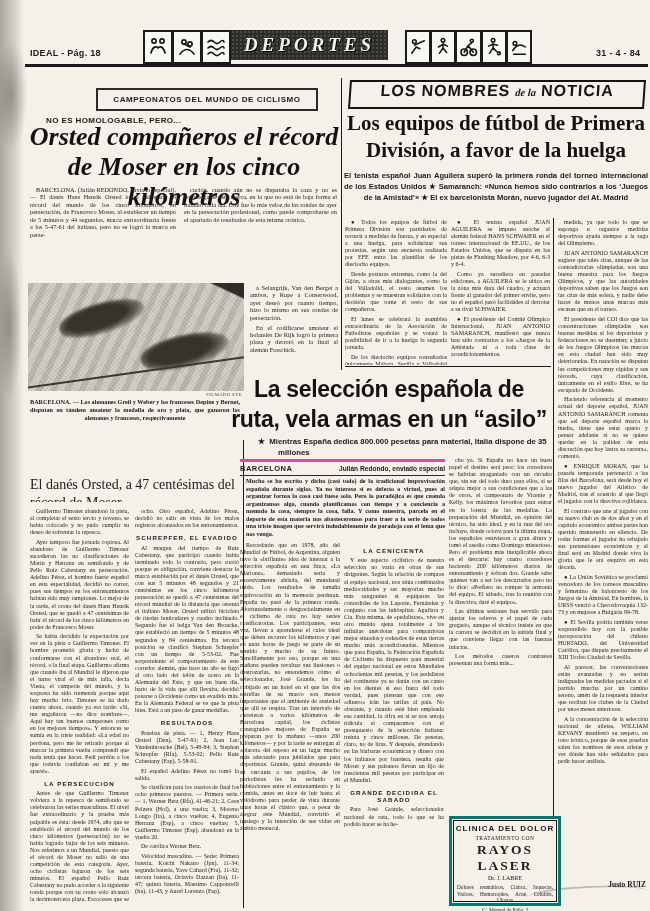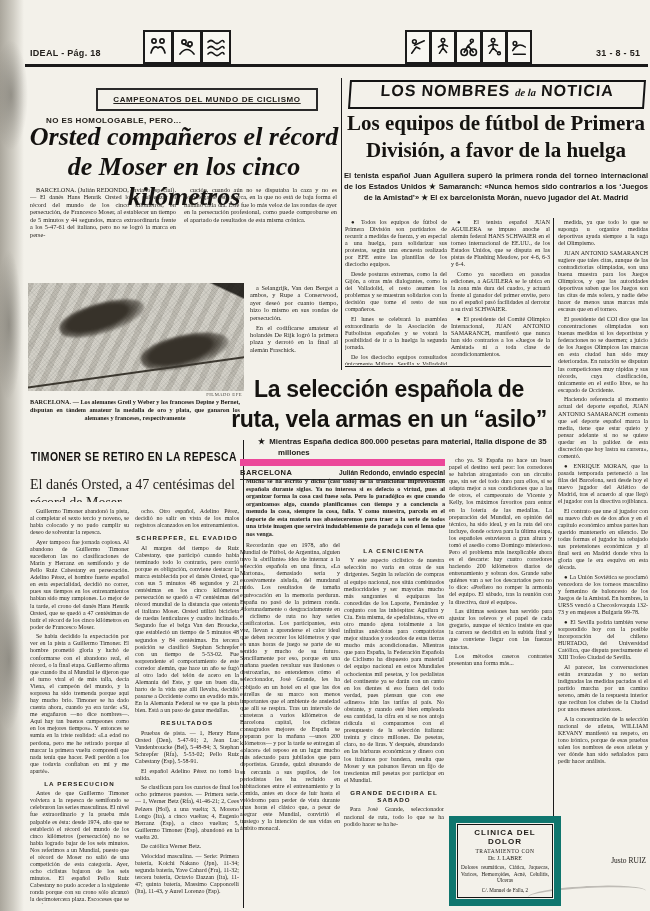--- a/index.html
+++ b/index.html
@@ -15,21 +15,21 @@
   
   .masthead{font-weight:bold;font-size:9px;letter-spacing:.3px;}
   .icon-box{border:2px solid #1b1b1b;background:#f8f7f2;display:flex;align-items:center;justify-content:center;}
   .icon-box svg{stroke:#161616;fill:none;stroke-width:1.7;stroke-linecap:round;stroke-linejoin:round;}
   .banner{background:#2e2c29;background-image:radial-gradient(rgba(255,255,255,.14) 1px,transparent 1.3px);
           background-size:4px 4px;color:#f2f1ec;display:flex;align-items:center;justify-content:center;
           font-style:italic;font-weight:bold;font-size:19px;letter-spacing:4px;text-shadow:1px 1px 0 #000;}
   .rule{background:#1a1a1a;}
   
   .topic-box{border:2px solid #2a2a2a;display:flex;align-items:center;justify-content:center;
-             font-weight:bold;font-size:8px;letter-spacing:.6px;text-decoration:underline;}
+             font-weight:bold;font-size:8px;letter-spacing:.6px;}
   .kicker{font-weight:bold;font-size:8px;letter-spacing:.4px;}
   .headline-1{font-weight:bold;font-style:italic;font-size:26px;line-height:30px;text-align:center;color:#141210;}
   .body-col{font-size:6.3px;line-height:1.18;text-align:justify;color:#26231e;}
   .body-col p{margin:0 0 2.5px 0;text-indent:6px;}
   .body-col .crosshead{font-family:"Liberation Sans",sans-serif;font-weight:bold;font-size:6.2px;
        letter-spacing:1.1px;text-align:center;text-indent:0;margin:5px 0 3px 0;}
   .small6{font-size:6px;}
   
   .photo{background:#cfccc3;
     background-image:
@@ -53,28 +53,28 @@
   .nb-big{font-family:"Liberation Sans",sans-serif;font-weight:bold;font-size:16px;letter-spacing:1px;color:#161513;}
   .nb-small{font-style:italic;font-size:10.5px;font-weight:bold;color:#161513;}
   .headline-3{font-weight:bold;font-size:21px;line-height:27px;text-align:center;color:#151310;}
   .subhead-3{font-family:"Liberation Sans",sans-serif;font-weight:bold;font-size:7.6px;line-height:11px;
              text-align:justify;text-align-last:center;color:#1d1b18;}
   
   .headline-4{font-family:"Liberation Sans",sans-serif;font-weight:bold;font-size:23px;line-height:30px;
               letter-spacing:-.3px;text-align:center;color:#151310;}
   .subhead-4{font-family:"Liberation Sans",sans-serif;font-weight:bold;font-size:7.8px;line-height:11px;
              padding-left:28px;text-indent:-20px;color:#1d1b18;}
-  .byline-row{border-top:7px solid #ec4899;border-bottom:1px solid #2a2a2a;display:flex;
+  .byline-row{border-top:3px solid #ec4899;border-bottom:1px solid #2a2a2a;display:flex;
               align-items:center;justify-content:space-between;}
   .dateline{font-family:"Liberation Sans",sans-serif;font-weight:bold;font-size:7.5px;letter-spacing:.5px;}
   .byline{font-family:"Liberation Sans",sans-serif;font-weight:bold;font-size:6.6px;}
   .intro{font-size:6.2px;font-weight:bold;line-height:1.22;text-align:justify;}
-  .signature{font-weight:normal;font-size:7.5px;text-align:right;}
-  
-  .ad{border:7px solid #0f766e;box-shadow:0 0 0 1px #f3f1ea inset,0 0 0 2px #151515 inset;
+  .signature{font-weight:bold;font-size:7.5px;text-align:right;margin-top:24px;}
+  
+  .ad{border:3px solid #0f766e;box-shadow:0 0 0 1px #f3f1ea inset,0 0 0 2px #151515 inset;
       text-align:center;padding:5px 3px;box-sizing:border-box;}
   .ad .l1{font-family:"Liberation Sans",sans-serif;font-weight:bold;font-size:8px;letter-spacing:1px;}
   .ad .l2{font-size:5.5px;margin-top:2px;letter-spacing:.5px;}
   .ad .l3{font-weight:bold;font-size:13.5px;letter-spacing:2px;margin-top:1px;}
   .ad .l4{font-size:6px;margin-top:1px;}
   .ad .l5{font-size:5.3px;line-height:1.25;margin-top:3px;text-align:justify;text-align-last:center;padding:0 2px;}
   .ad .l6{font-size:5.2px;margin-top:3px;}
   .artifact{border-top:2px solid rgba(80,78,70,.32);border-radius:50%;transform:rotate(-3deg);}
 </style>
 </head>
@@ -82,21 +82,21 @@
 
 <div class="page">
 
   <div class="abs edge"></div>
   <div class="abs smudge" style="left:-6px;top:40px;width:34px;height:110px;"></div>
   <div class="abs smudge" style="left:-4px;top:250px;width:26px;height:150px;"></div>
   <div class="abs smudge" style="left:-6px;top:590px;width:30px;height:140px;"></div>
   <div class="abs artifact" style="left:528px;top:886px;width:118px;height:14px;"></div>
 
   <div class="abs masthead sans" style="left:30px;top:48px;">IDEAL - Pág. 18</div>
-  <div class="abs masthead sans" style="left:596px;top:48px;">31 - 8 - 51</div>
+  <div class="abs masthead sans" style="left:596px;top:48px;">31 - 4 - 84</div>
 
   <div class="abs icon-box" style="left:143px;top:30px;width:26px;height:30px;">
     <svg width="20" height="24" viewBox="0 0 20 24">
         <circle cx="6" cy="6" r="2.1"></circle>
         <circle cx="14" cy="6" r="2.1"></circle>
         <path d="M3 18 C5 11 8 11 10 13 M17 18 C15 11 12 11 10 13"></path>
       </svg>
   </div>
   <div class="abs icon-box" style="left:172px;top:30px;width:26px;height:30px;">
     <svg width="20" height="24" viewBox="0 0 20 24">
@@ -106,20 +106,21 @@
       </svg>
   </div>
   <div class="abs icon-box" style="left:201px;top:30px;width:26px;height:30px;">
     <svg width="20" height="24" viewBox="0 0 20 24">
         <path d="M2 7 q3 -3 6 0 t6 0 t4 0"></path>
         <path d="M2 13 q3 -3 6 0 t6 0 t4 0"></path>
         <path d="M2 19 q3 -3 6 0 t6 0 t4 0"></path>
       </svg>
   </div>
 
+  <div class="abs banner" style="left:231px;top:30px;width:157px;height:30px;">DEPORTES</div>
 
   <div class="abs icon-box" style="left:405px;top:30px;width:22px;height:30px;">
     <svg width="18" height="24" viewBox="0 0 20 24">
         <circle cx="6" cy="6" r="2.1"></circle>
         <path d="M3 19 L8 12 L12 14 M6 10 L17 5"></path>
       </svg>
   </div>
   <div class="abs icon-box" style="left:430px;top:30px;width:22px;height:30px;">
     <svg width="18" height="24" viewBox="0 0 20 24">
         <circle cx="10" cy="4.5" r="2"></circle>
@@ -172,23 +173,20 @@
     <div class="trackline" style="left:-4px;top:88px;width:230px;"></div>
   </div>
   <div class="abs credit" style="left:150px;top:392px;width:92px;">FILMADO EFE</div>
   <div class="abs caption clip" style="left:30px;top:398px;width:210px;height:36px;">BARCELONA. — Los alemanes Greil y Weber y los franceses Depine y Bernet, disputan en tándem amateur la medalla de oro y plata, que ganaron los alemanes y franceses, respectivamente</div>
 
   <div class="abs body-col clip" style="left:250px;top:284px;width:88px;height:86px;">
       <p>a Selangrijk, Van den Berget a ambos, y Rupe a Conserwood, ayer deseó por cuanto tiempo, hizo lo mismo en sus rondas de persecución.</p>
       <p>En el codificarse amateur el holandés De Rijk logró la primera plaza y derrotó en la final al alemán Fraschick.</p>
     </div>
 
-  <div class="abs headline-2wrap" style="left:28px;top:449px;width:212px;">
-    <span class="headline-2">TIMONER SE RETIRO EN LA REPESCA</span>
-  </div>
   <div class="abs subhead-2 clip" style="left:30px;top:476px;width:208px;height:26px;">El danés Orsted, a 47 centésimas del récord de Moser</div>
 
   <div class="abs body-col small6 clip" style="left:30px;top:508px;width:99px;height:396px;">
       <p>Guillermo Timoner abandonó la pista, al completar el sexto tercio y noveno, se había colocado y no pudo cumplir su deseo de solventar la repesca.</p>
       <p>Ayer tampoco fue jornada copiosa. Al abandono de Guillermo Timoner sucedieron las no clasificaciones de Marín y Herranz en semifondo y de Pello Ruiz Cabestany en persecución. Adelino Pérez, el hombre fuerte español en esta especialidad, decidió no correr, pues sus tiempos en los entrenamientos habían sido muy rampiones. Lo mejor de la tarde, el crono del danés Hans Henrik Orsted, que se quedó a 47 centésimas de batir el récord de los cinco kilómetros en poder de Francesco Moser.</p>
       <p>Se había decidido la expectación por ver en la pista a Guillermo Timoner. El hombre prometió gloria y luchó de conformarse con el abandono real, el récord, o la final etapa. Guillermo afirma que cuando iba al Mundial le dijeron que el turno viral el de más talla, decía Viena, el campeón del mundo, y la sorpresa ha sido tremenda porque aquí hay mucho brío. Timoner se ha dado cuenta ahora, cuando ya era tarde: «Sí, me engañaron —no dice nombres—. Aquí hay tan buenos campeones como en los mejores tiempos». Y entonces se sumía en la triste realidad: «La edad no perdona, pero me he retirado porque al marcar la primera vuelta comprendí que nada tenía que hacer. Pedí perdón a los que todavía confiaban en mí y me aparté».</p>
       <p class="crosshead">LA PERSECUCION</p>
       <p>Antes de que Guillermo Timoner volviera a la repesca de semifondo se celebraron las series masculinas. El nivel fue extraordinario y la prueba más palpable es ésta: desde 1974, año que se estableció el récord del mundo de los cinco kilómetros (persecución) no se había logrado bajar de los seis minutos. Nos referimos a un Mundial, puesto que el récord de Moser no salió de una competición de esta categoría. Ayer, ocho ciclistas bajaron de los seis minutos. El español Pello Ruiz Cabestany no pudo acceder a la siguiente ronda porque con su crono sólo alcanzó la decimotercera plaza. Escoceses que se clasificaban</p>
     </div>
   <div class="abs body-col small6 clip" style="left:135px;top:508px;width:104px;height:396px;">
@@ -258,19 +256,20 @@
     </div>
   <div class="abs body-col small6 clip" style="left:449px;top:457px;width:103px;height:352px;">
       <p>cho ya. Si España no hace un buen papel el destino será peor: los corredores se habrían atragantado con un circuito que, sin ser del todo duro para ellos, sí se adapta mejor a sus condiciones que a las de otros, el campeonato de Vicente y Kelly, los máximos favoritos para entrar en la lotería de las medallas. La preparación del Mundial, en opinión del técnico, ha sido ideal, y en la ruta del oro incluye, donde octava para la última etapa, los españoles estuvieron a gran altura y tomó el asedio como Domingo misterioso. Pero el problema más inexplicable ahora es el descarte: hay cuatro corredores haciendo 200 kilómetros diarios de entrenamiento y sobran dos. Grande sabe quiénes van a ser los descartados pero no lo dice: «Prefiero no romper la armonía del equipo. El sábado, tras la reunión con la directiva, daré el equipo».</p>
       <p>Las últimas sesiones han servido para ajustar los relevos y el papel de cada gregario, aunque el técnico insiste en que la carrera se decidirá en la subida final y que conviene llegar con las fuerzas intactas.</p>
       <p>Los métodos caseros contrastes presentan una forma más...</p>
     </div>
 
   <div class="abs ad" style="left:449px;top:816px;width:112px;height:90px;">
     <div class="l1">CLINICA DEL DOLOR</div>
     <div class="l2">TRATAMIENTO CON</div>
+    <div class="l3">RAYOS LASER</div>
     <div class="l4">Dr. J. LABRE</div>
     <div class="l5">Dolores reumáticos, Ciática, Jaquecas, Varices, Hemorroides, Acné, Celulitis, Úlceras</div>
     <div class="l6">C/. Manuel de Falla, 2</div>
 
   </div>
 
 </div>
 
 </body></html>

